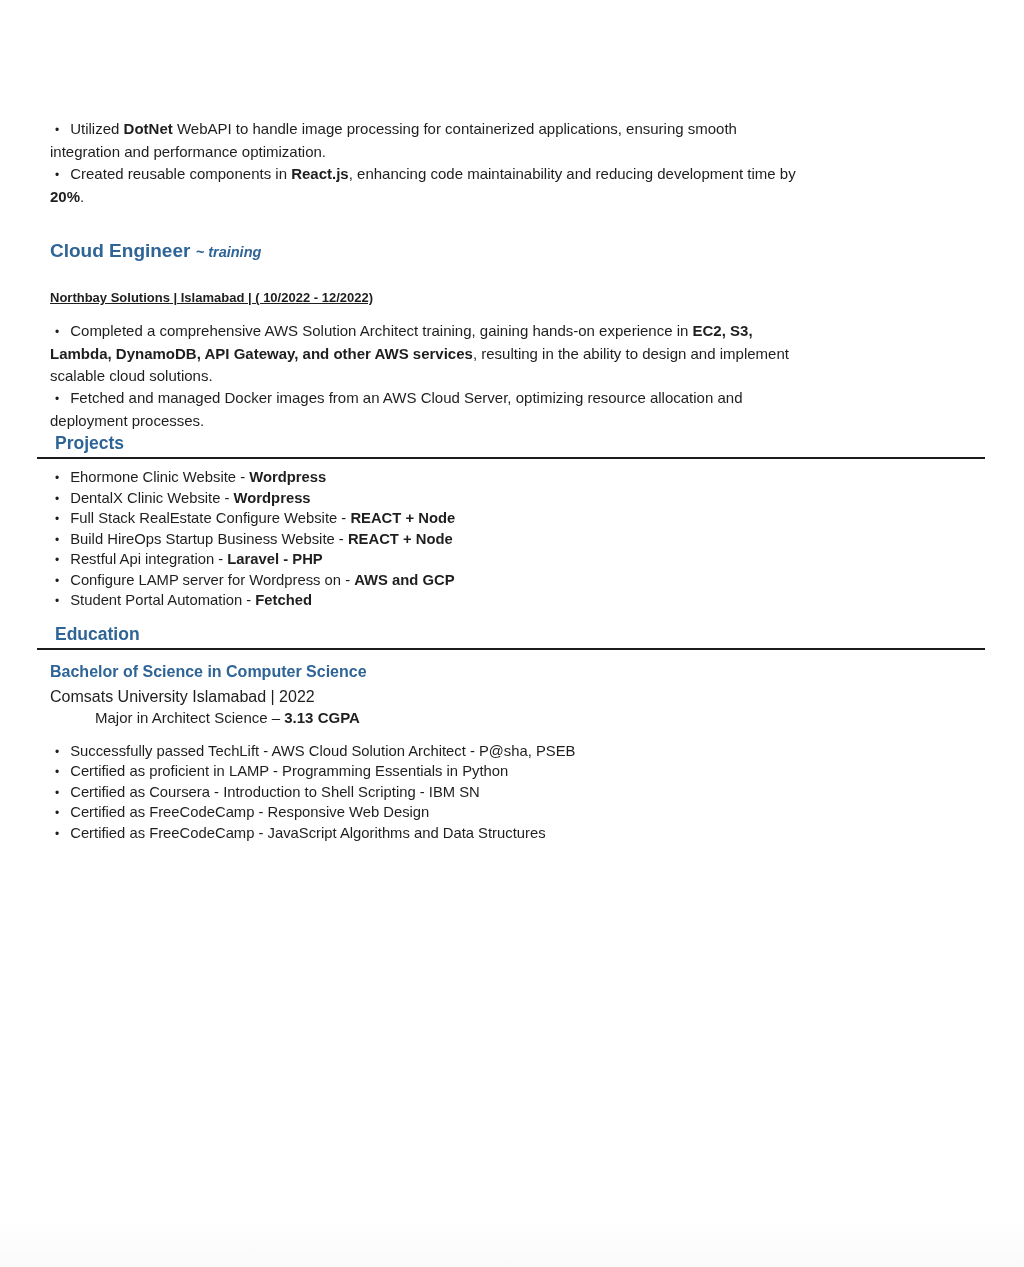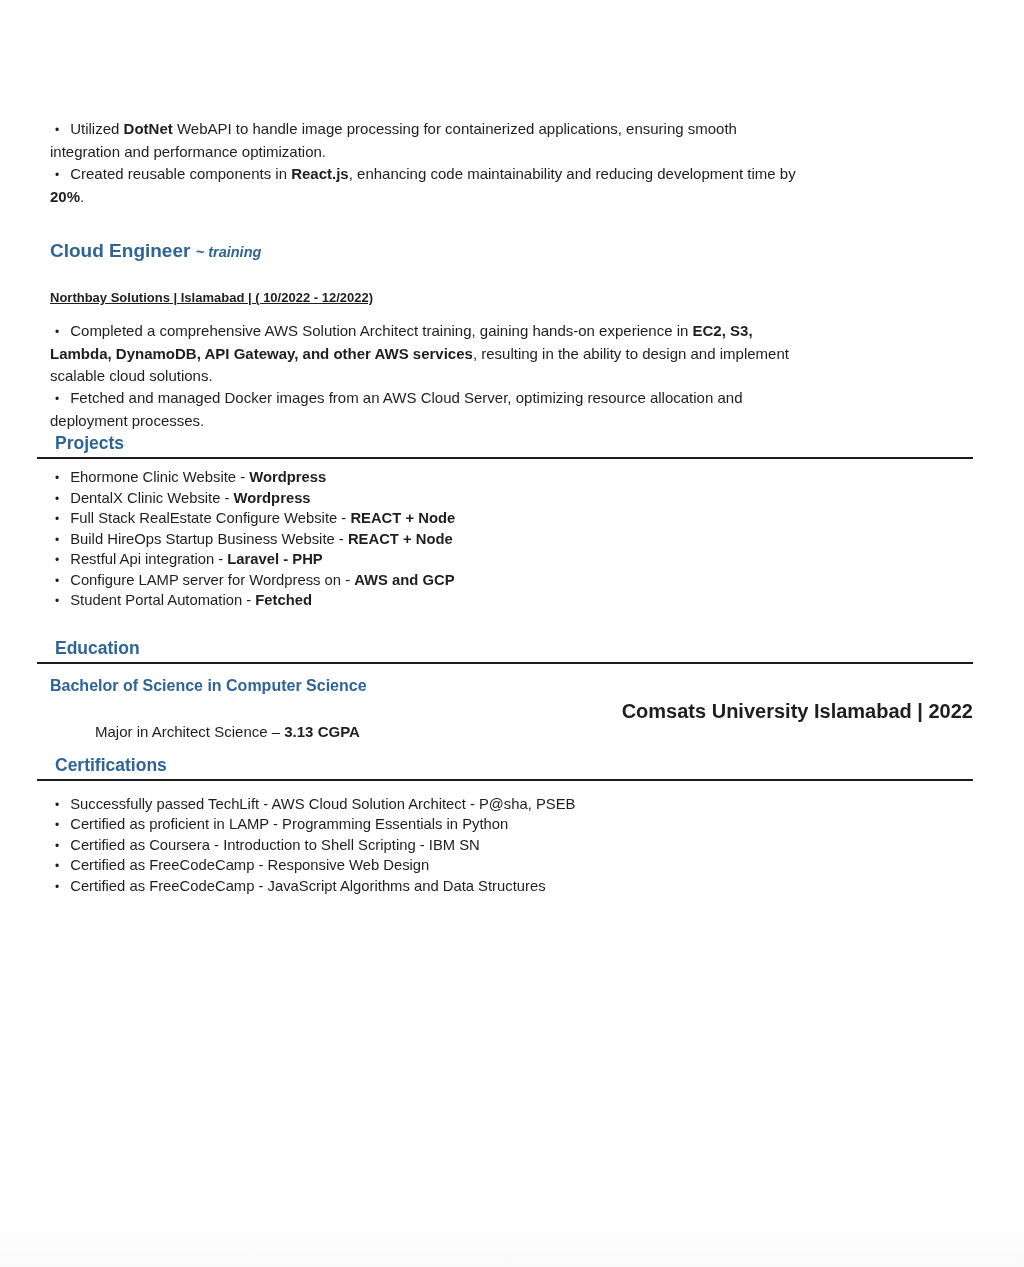--- a/index.html
+++ b/index.html
@@ -7,21 +7,21 @@
   body {
     width: 1024px; height: 1267px;
     font-family: "Liberation Sans", sans-serif;
     color: #1e1e1e;
     position: relative;
     overflow: hidden;
   }
   .page {
     position: absolute; inset: 0;
     background: linear-gradient(180deg, #ffffff 0%, #ffffff 96.5%, #fafafa 100%);
-    padding: 118px 51px 0 50px;
+    padding: 118px 39px 0 50px;
   }
   
   .bullet-item {
     white-space: pre-wrap;
     text-indent: 5px;
   }
   .exp-list .bullet-item { font-size: 15px; line-height: 22px; }
   .tight-list .bullet-item { font-size: 14.8px; line-height: 19.5px; }
   .bullet-dot { padding-right: 11px; font-size: 12px; }
   .bullet-text .b { font-weight: bold; }
@@ -37,31 +37,31 @@
 
   .sec-head {
     margin-left: -13px;
     border-bottom: 2px solid #1c1c1c;
     padding: 0 0 3px 18px;
   }
   .sec-head h2 {
     color: var(--blue); font-size: 17.5px; font-weight: bold; line-height: 22px;
   }
   .sec-head.projects-head { }
-  .sec-head.education-head { margin-top: 25px; }
+  .sec-head.education-head { margin-top: 11px; }
   .sec-head.certifications-head { margin-top: 12px; }
 
   .projects-items { margin-top: 9px; }
   .cert-items { margin-top: 14px; }
 
   .degree-line {
     color: var(--blue); font-weight: bold; font-size: 16px;
     line-height: 24px; margin-top: 10px;
   }
-  .institution-line { font-weight: bold; font-size: 20px; line-height: 22px; margin-top: 2px; text-align: right; }
+  .institution-line { font-weight: normal; font-size: 16px; line-height: 22px; margin-top: 2px; }
   .major-line { font-size: 15px; line-height: 20px; padding-left: 45px; }
   .edu-block { margin-bottom: 0; }
 </style>
 </head>
 <body style="--blue: #2e6496; color: rgb(30, 30, 30);">
 
 <div class="page">
 
   <section>
     <div class="exp-list">
@@ -102,23 +102,20 @@
   <section class="edu-block">
     <div class="sec-head education-head">
       <h2>Education</h2>
     </div>
     <div class="degree-line">Bachelor of Science in Computer Science</div>
     <div class="institution-line">Comsats University Islamabad | 2022</div>
     <div class="major-line"><span>Major in Architect Science – </span><span class="b">3.13 CGPA</span></div>
   </section>
 
   <section>
-    <div class="sec-head certifications-head">
-      <h2>Certifications</h2>
-    </div>
     <div class="tight-list cert-items">
         <div class="bullet-item"><span class="bullet-dot">•</span><span class="bullet-text"><span>Successfully passed TechLift - AWS Cloud Solution Architect - P@sha, PSEB</span></span></div>
         <div class="bullet-item"><span class="bullet-dot">•</span><span class="bullet-text"><span>Certified as proficient in LAMP - Programming Essentials in Python</span></span></div>
         <div class="bullet-item"><span class="bullet-dot">•</span><span class="bullet-text"><span>Certified as Coursera - Introduction to Shell Scripting - IBM SN</span></span></div>
         <div class="bullet-item"><span class="bullet-dot">•</span><span class="bullet-text"><span>Certified as FreeCodeCamp - Responsive Web Design</span></span></div>
         <div class="bullet-item"><span class="bullet-dot">•</span><span class="bullet-text"><span>Certified as FreeCodeCamp - JavaScript Algorithms and Data Structures</span></span></div>
       </div>
   </section>
 
 </div>

